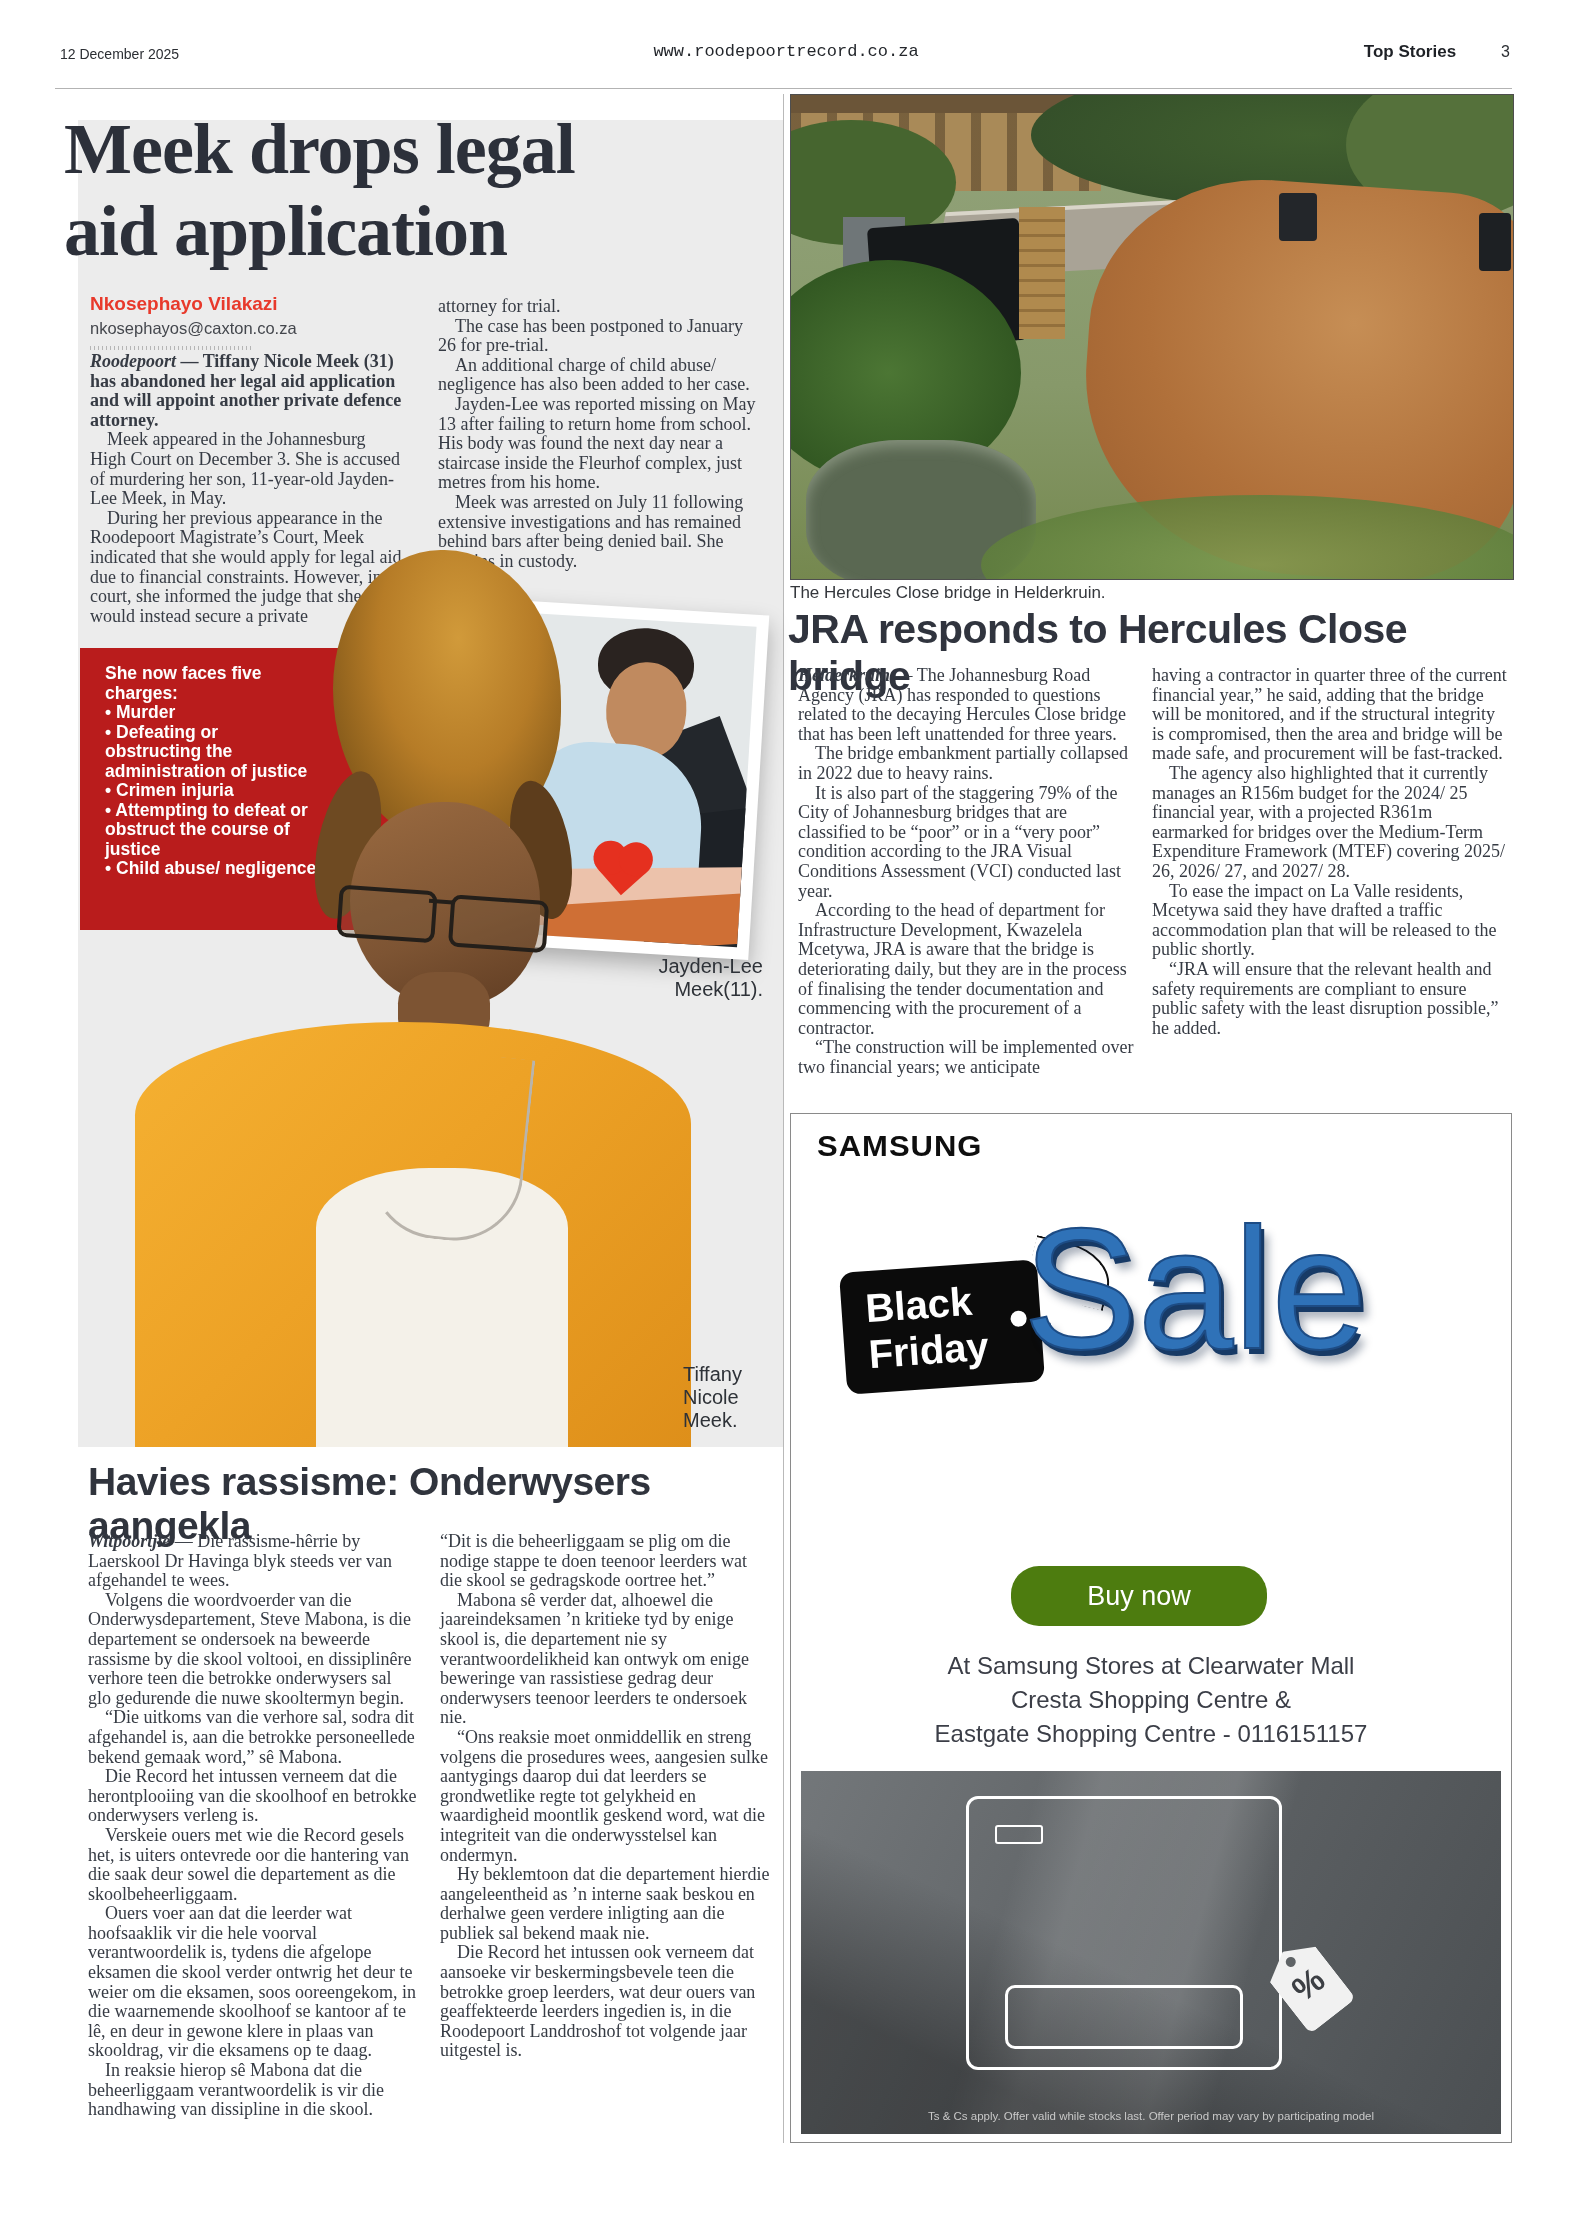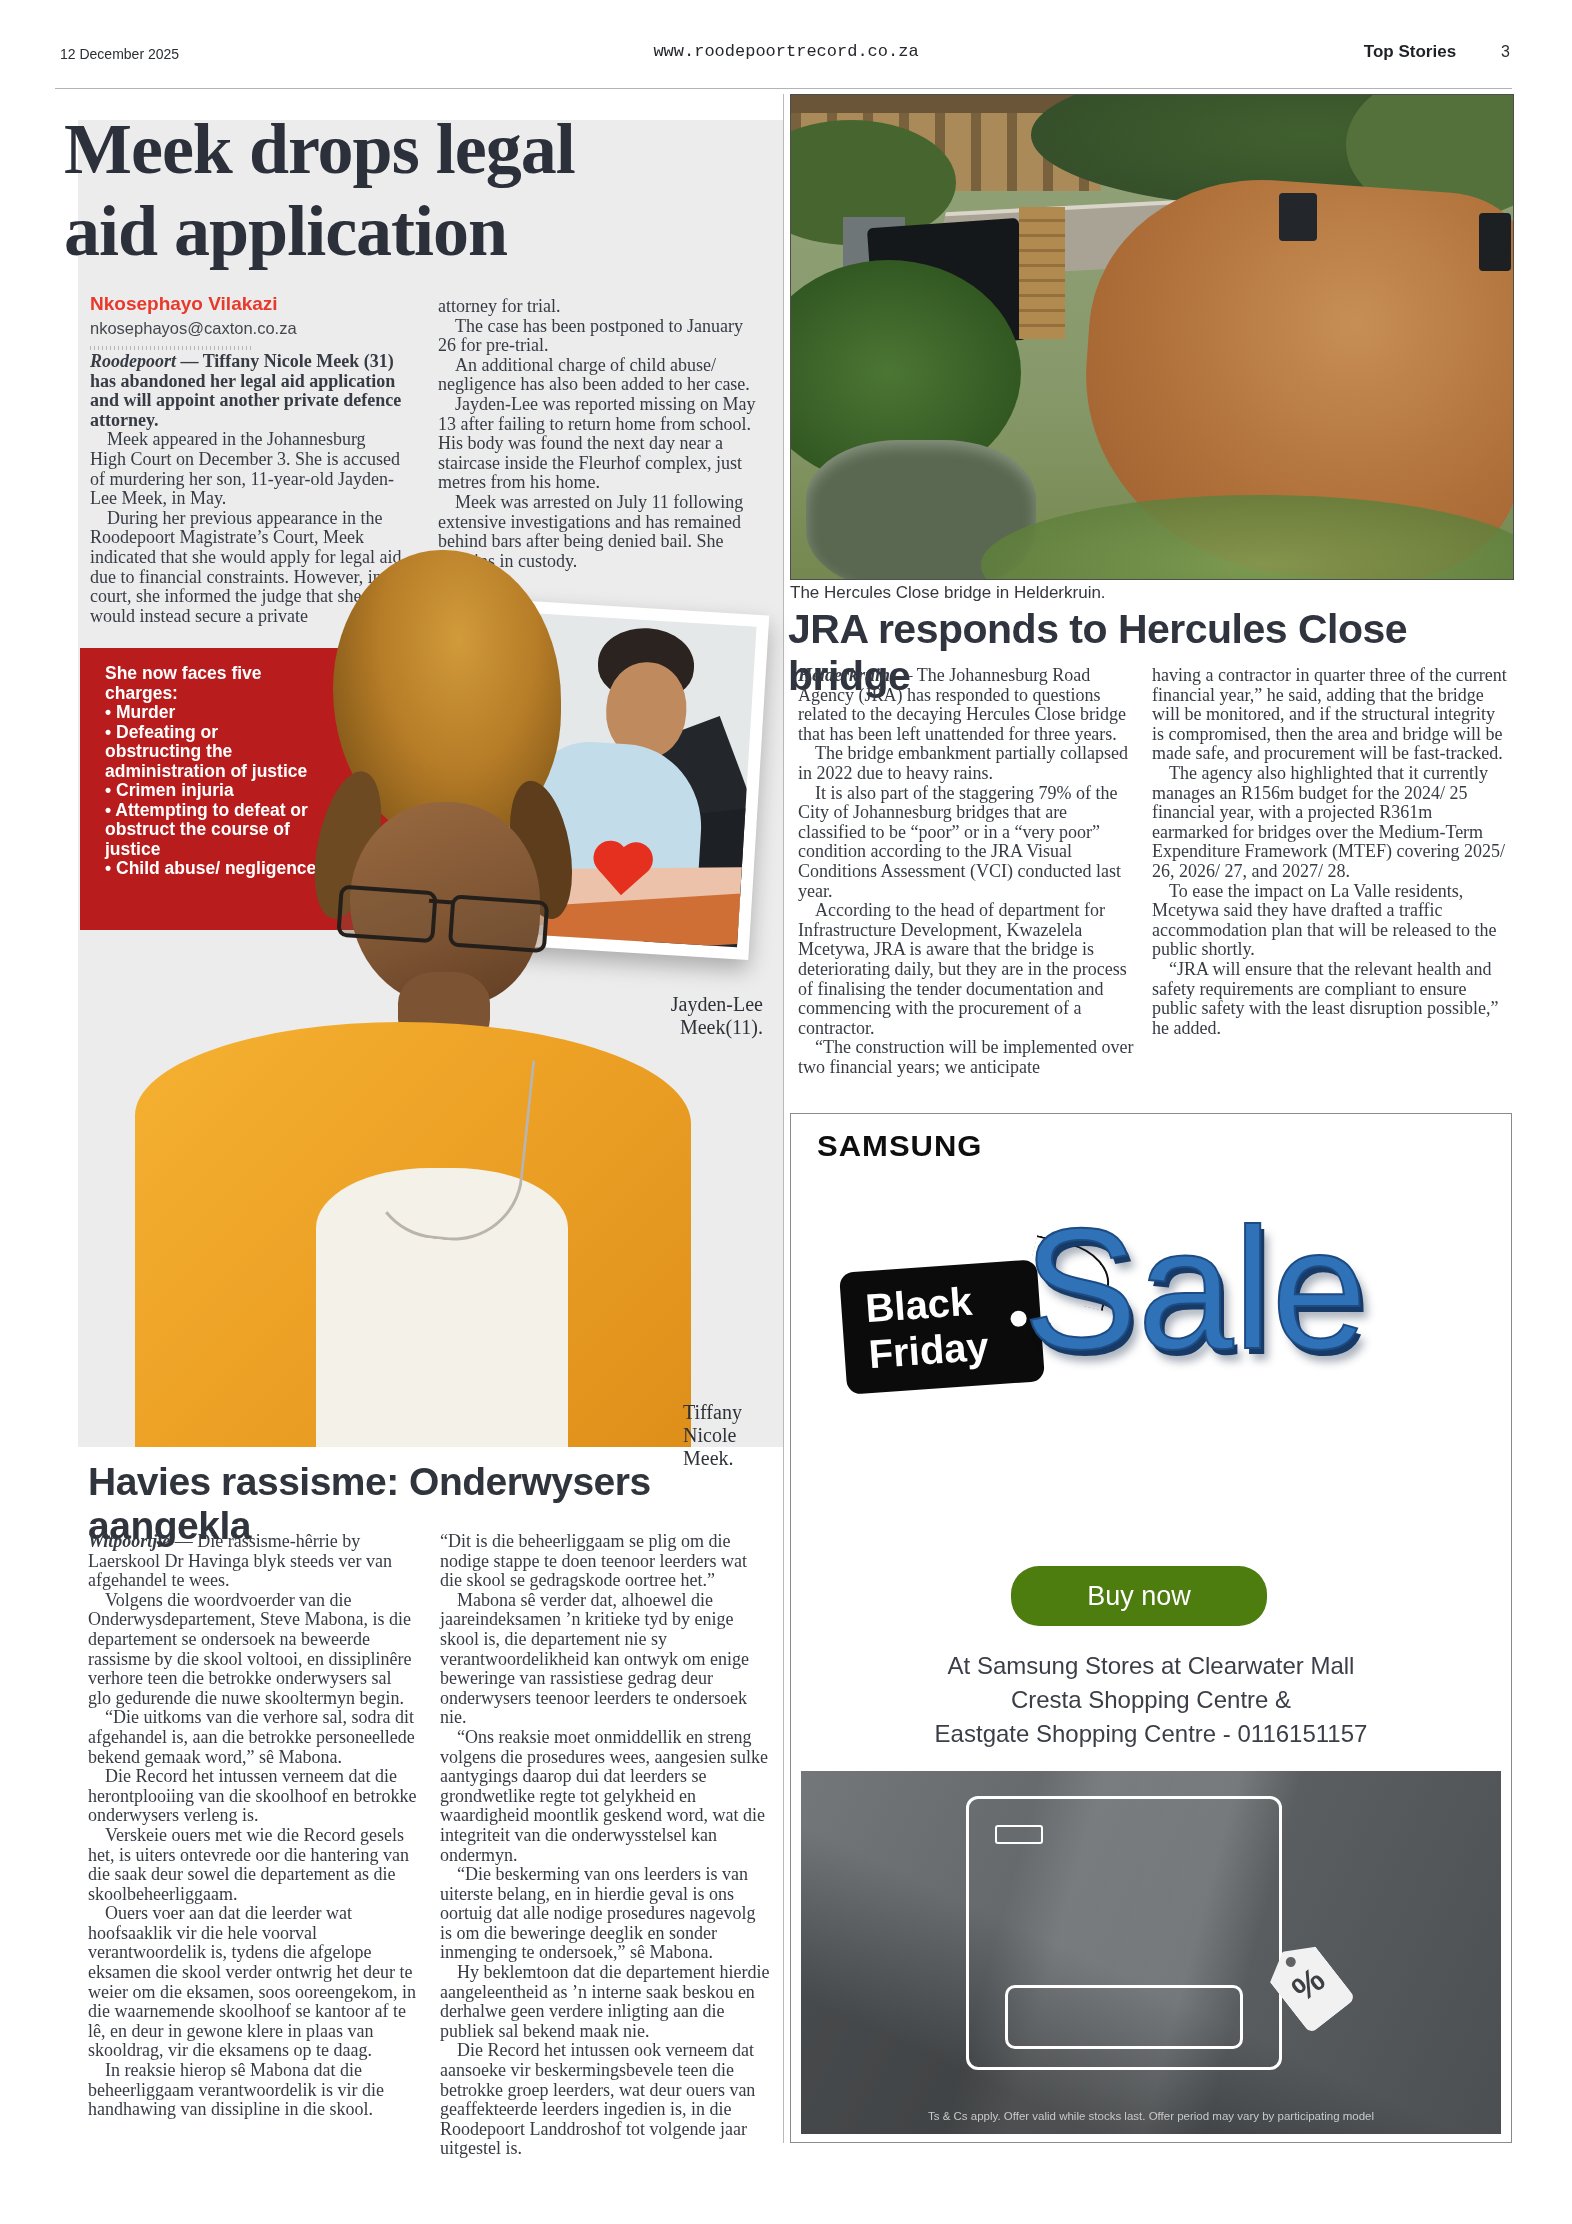--- a/index.html
+++ b/index.html
@@ -70,21 +70,21 @@
   .jp-marble{position:absolute;left:90px;bottom:40px;width:220px;height:90px;background:#1d2126;transform:rotate(-10deg);}
   .jp-hair{position:absolute;left:92px;top:8px;width:96px;height:72px;border-radius:50% 50% 45% 45%;background:#2a2320;}
   .jp-face{position:absolute;left:103px;top:42px;width:80px;height:96px;border-radius:48%;background:#c08a5f;}
   .jp-shirt{position:absolute;left:30px;top:125px;width:175px;height:185px;border-radius:35% 45% 25% 30%;background:#c3dcea;}
   .jp-armband{position:absolute;left:-12px;bottom:16px;width:290px;height:56px;border-radius:30px;background:#ecc2ab;transform:rotate(-4deg);}
   .jp-orange{position:absolute;left:55px;bottom:-6px;width:230px;height:50px;border-radius:12px;background:#cf6f35;transform:rotate(-7deg);}
   .jp-heart{position:absolute;left:112px;bottom:52px;width:34px;height:34px;background:#e5301f;transform:rotate(45deg);}
   .jp-heart::before,.jp-heart::after{content:"";position:absolute;width:34px;height:34px;border-radius:50%;background:#e5301f;}
   .jp-heart::before{left:-18px;top:0;} .jp-heart::after{left:0;top:-18px;}
 
-  .cap{font-family:Liberation Serif, serif;font-size:20px;line-height:23px;color:#2e3238;z-index:4;margin-top:38px;}
+  .cap{font-family:Liberation Sans, sans-serif;font-size:20px;line-height:23px;color:#2e3238;z-index:4;}
   .cap-jayden{left:645px;top:955px;width:118px;text-align:right;}
   .cap-tiffany{left:683px;top:1363px;width:80px;text-align:left;}
 
   
   .bridge{left:790px;top:94px;width:722px;height:484px;overflow:hidden;
       background:linear-gradient(180deg,#93a37b 0%,#87996a 60%,#75884f 100%);border:1px solid #4e4e4e;}
   .b-sky{position:absolute;left:630px;top:0;width:95px;height:65px;background:#c9cecb;}
   .b-bld1{position:absolute;left:0;top:0;width:310px;height:96px;
       background:repeating-linear-gradient(90deg,rgba(42,30,18,.38) 0 10px,transparent 10px 36px),#a98a58;}
   .b-roof{position:absolute;left:0;top:0;width:310px;height:18px;background:#6b5538;}
@@ -279,21 +279,20 @@
   <p>Die Record het intussen verneem dat die herontplooiing van die skoolhoof en betrokke onderwysers verleng is.</p>
   <p>Verskeie ouers met wie die Record gesels het, is uiters ontevrede oor die hantering van die saak deur sowel die departement as die skoolbeheerliggaam.</p>
   <p>Ouers voer aan dat die leerder wat hoofsaaklik vir die hele voorval verantwoordelik is, tydens die afgelope eksamen die skool verder ontwrig het deur te weier om die eksamen, soos ooreengekom, in die waarnemende skoolhoof se kantoor af te lê, en deur in gewone klere in plaas van skooldrag, vir die eksamens op te daag.</p>
   <p>In reaksie hierop sê Mabona dat die beheerliggaam verantwoordelik is vir die handhawing van dissipline in die skool.</p>
 </div>
 
 <div class="abs news-col afr-col2">
   <p class="noindent">“Dit is die beheerliggaam se plig om die nodige stappe te doen teenoor leerders wat die skool se gedragskode oortree het.”</p>
   <p>Mabona sê verder dat, alhoewel die jaareindeksamen ’n kritieke tyd by enige skool is, die departement nie sy verantwoordelikheid kan ontwyk om enige beweringe van rassistiese gedrag deur onderwysers teenoor leerders te ondersoek nie.</p>
   <p>“Ons reaksie moet onmiddellik en streng volgens die prosedures wees, aangesien sulke aantygings daarop dui dat leerders se grondwetlike regte tot gelykheid en waardigheid moontlik geskend word, wat die integriteit van die onderwysstelsel kan ondermyn.</p>
-  <p>“Die beskerming van ons leerders is van uiterste belang, en in hierdie geval is ons oortuig dat alle nodige prosedures nagevolg is om die beweringe deeglik en sonder inmenging te ondersoek,” sê Mabona.</p>
   <p>Hy beklemtoon dat die departement hierdie aangeleentheid as ’n interne saak beskou en derhalwe geen verdere inligting aan die publiek sal bekend maak nie.</p>
   <p>Die Record het intussen ook verneem dat aansoeke vir beskermingsbevele teen die betrokke groep leerders, wat deur ouers van geaffekteerde leerders ingedien is, in die Roodepoort Landdroshof tot volgende jaar uitgestel is.</p>
 </div>
 
 <div class="abs ad">
   <div class="ad-logo">SAMSUNG</div>
 
   <div class="bf-tag">
     <div>Black</div>
     <div>Friday</div>

